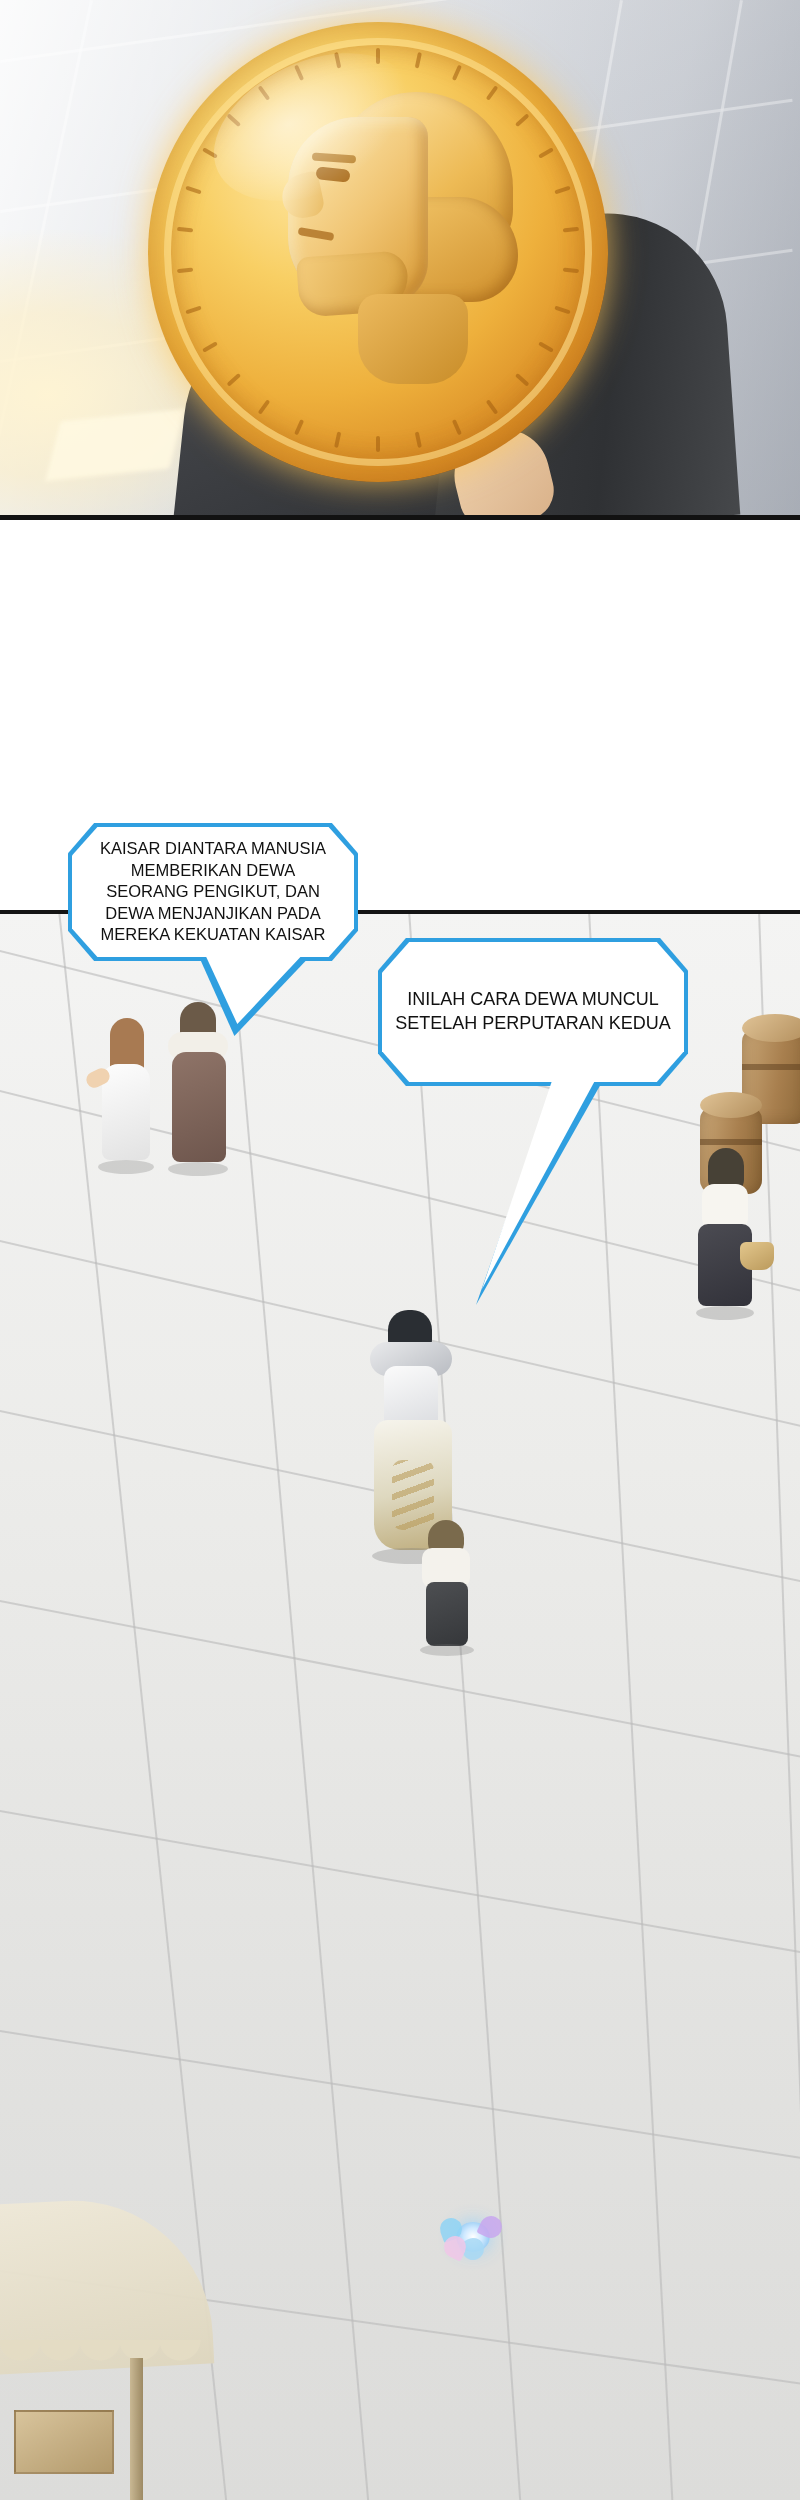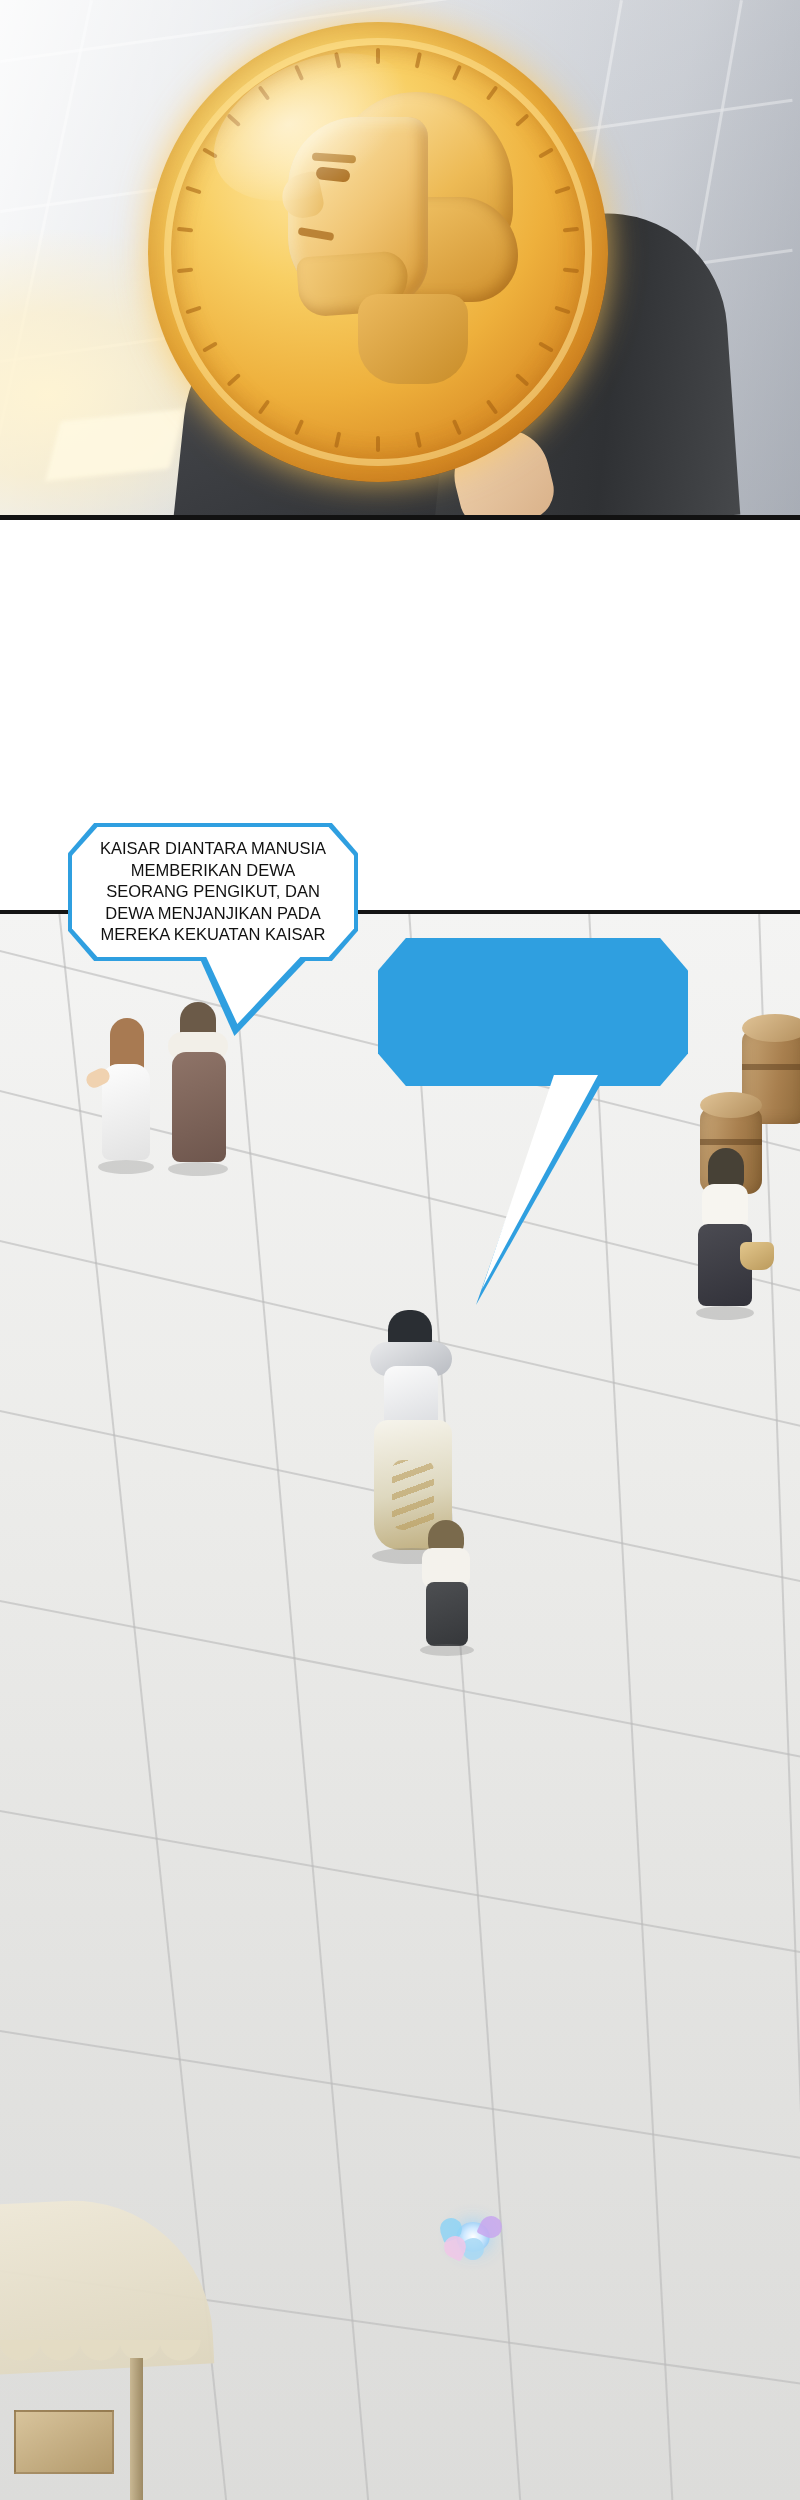--- a/index.html
+++ b/index.html
@@ -565,14 +565,15 @@
   <div class="panel-bottom-border"></div>
 
   <div class="tail-a"></div>
   <div class="tail-a-in"></div>
   <div class="bubble-a-shell"></div>
   <div class="bubble-a-inner">KAISAR DIANTARA MANUSIA MEMBERIKAN DEWA SEORANG PENGIKUT, DAN DEWA MENJANJIKAN PADA MEREKA KEKUATAN KAISAR</div>
 
   <div class="tail-b"></div>
   <div class="tail-b-in"></div>
   <div class="bubble-b-shell"></div>
+  <div class="bubble-b-inner">INILAH CARA DEWA MUNCUL SETELAH PERPUTARAN KEDUA</div>
 
 </div>
 
 </body></html>

